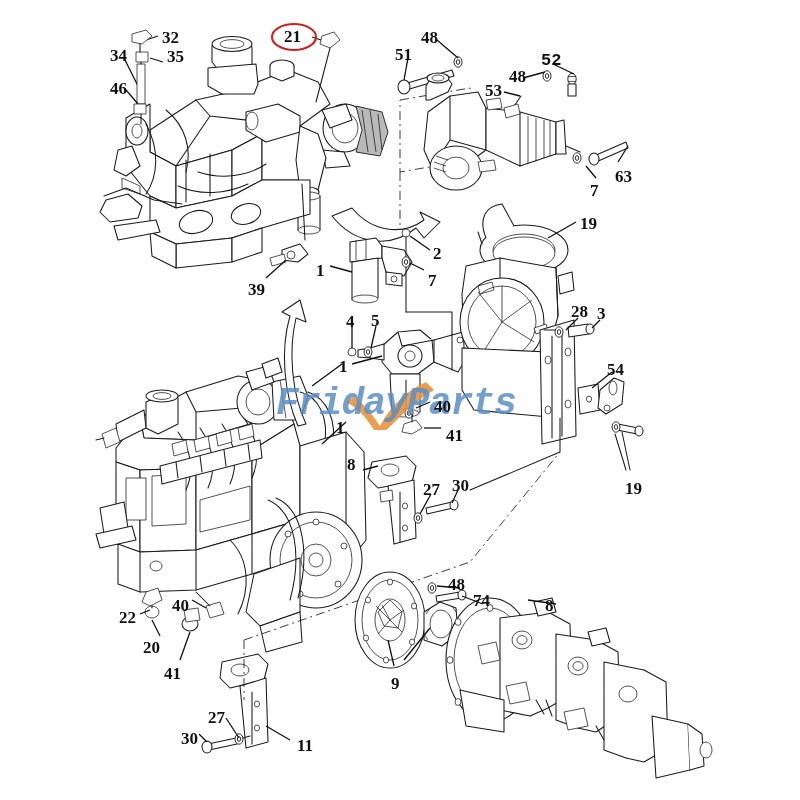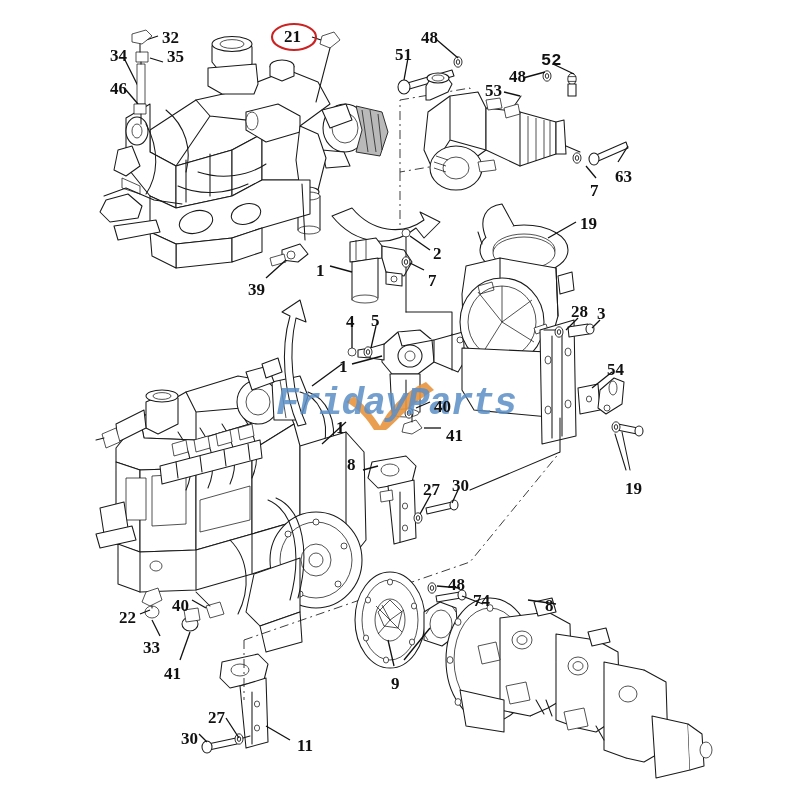--- a/index.html
+++ b/index.html
@@ -520,21 +520,21 @@
       <div class="callout" style="left: 607px; top: 361px;">54</div>
       <div class="callout" style="left: 434px; top: 398px;">40</div>
       <div class="callout" style="left: 336px; top: 419px;">1</div>
       <div class="callout" style="left: 446px; top: 427px;">41</div>
       <div class="callout" style="left: 625px; top: 480px;">19</div>
       <div class="callout" style="left: 347px; top: 456px;">8</div>
       <div class="callout" style="left: 423px; top: 481px;">27</div>
       <div class="callout" style="left: 452px; top: 477px;">30</div>
       <div class="callout" style="left: 119px; top: 609px;">22</div>
       <div class="callout" style="left: 172px; top: 597px;">40</div>
-      <div class="callout" style="left: 143px; top: 639px;">33</div>
+      <div class="callout" style="left: 143px; top: 639px;">20</div>
       <div class="callout" style="left: 164px; top: 665px;">41</div>
       <div class="callout" style="left: 448px; top: 576px;">48</div>
       <div class="callout" style="left: 473px; top: 592px;">74</div>
       <div class="callout" style="left: 545px; top: 597px;">8</div>
       <div class="callout" style="left: 391px; top: 675px;">9</div>
       <div class="callout" style="left: 208px; top: 709px;">27</div>
       <div class="callout" style="left: 181px; top: 730px;">30</div>
       <div class="callout" style="left: 297px; top: 737px;">11</div>
     </div>
 

